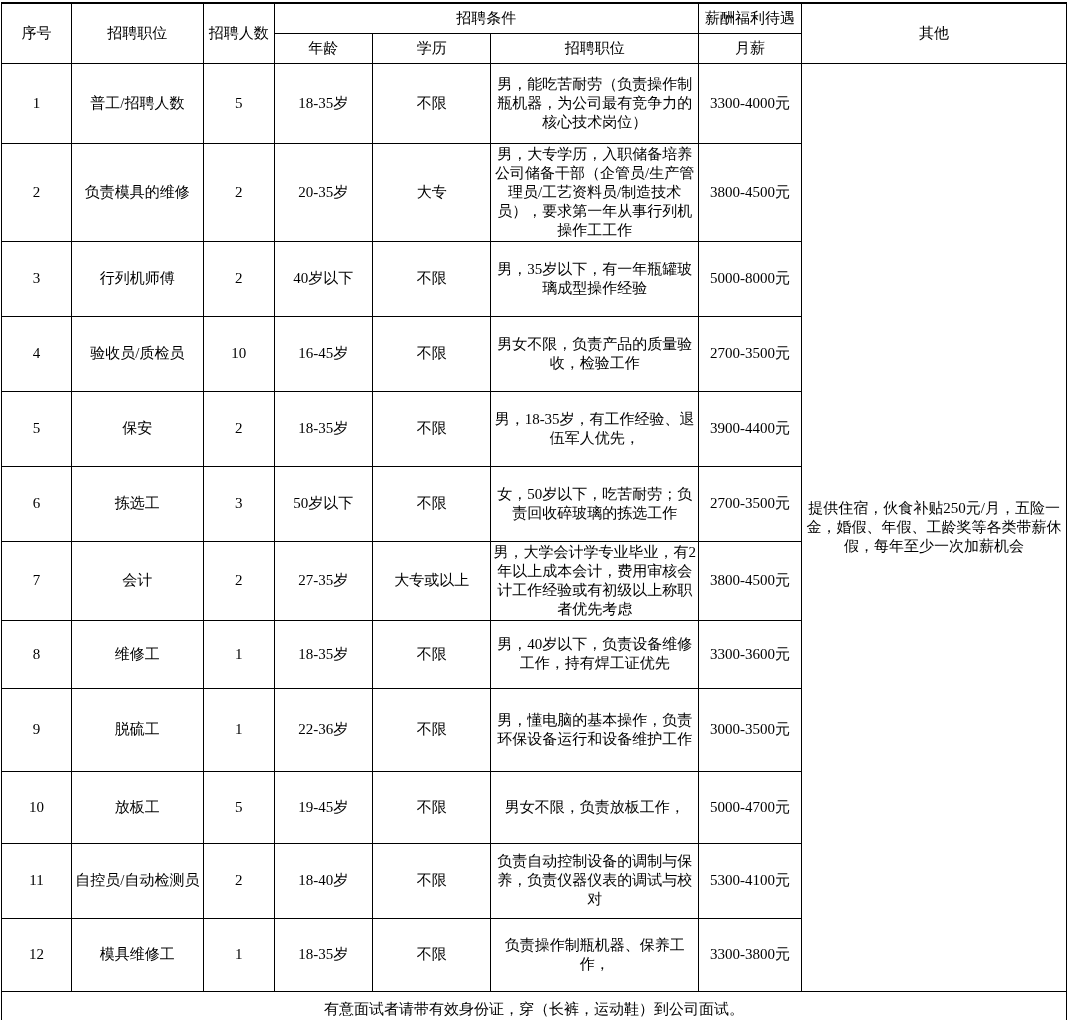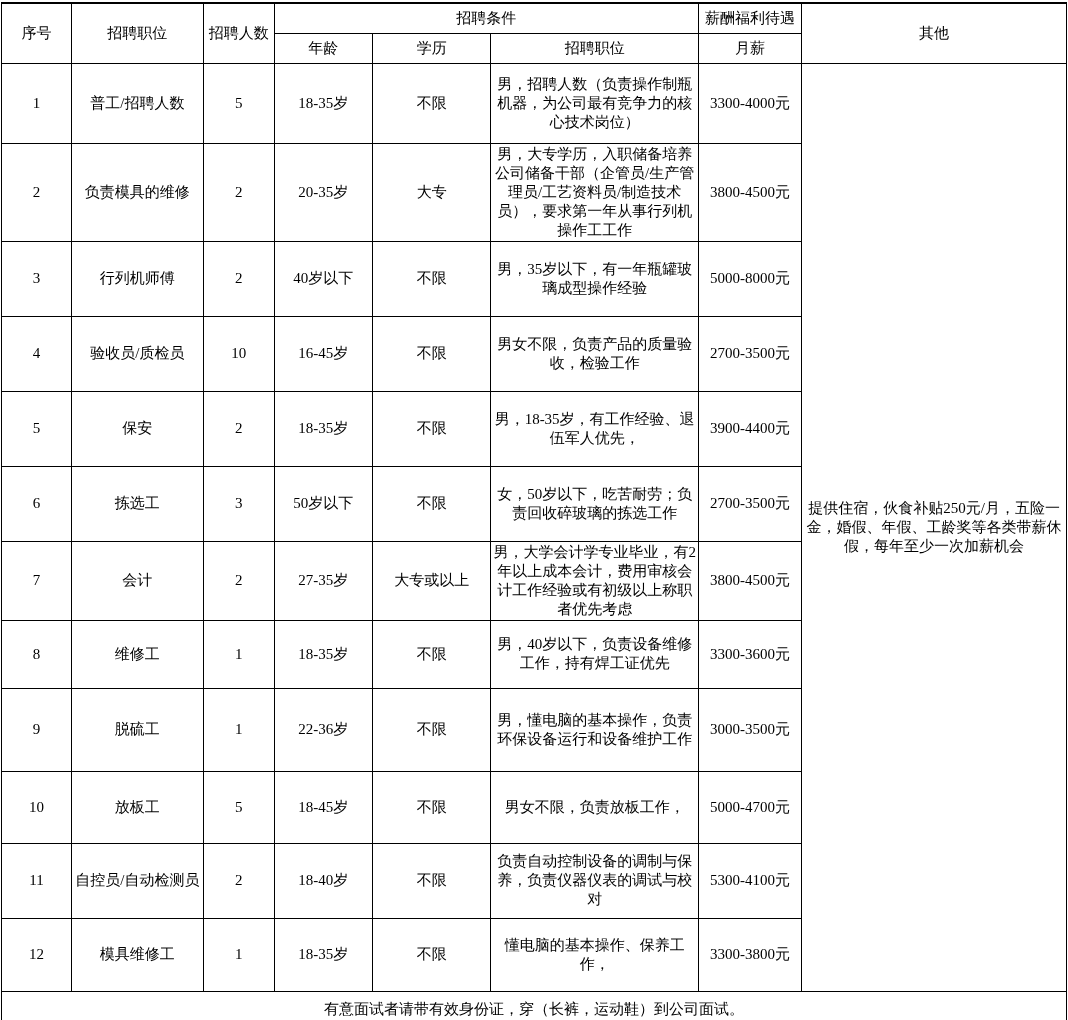--- a/index.html
+++ b/index.html
@@ -86,21 +86,21 @@
       <th class="req-h">招聘职位</th>
       <th>月薪</th>
     </tr>
 
     <tr style="height:80px">
       <td>1</td>
       <td>普工/招聘人数</td>
       <td>5</td>
       <td>18-35岁</td>
       <td>不限</td>
-      <td class="req">男，招聘人数（负责操作制瓶机器，为公司最有竞争力的核心技术岗位）</td>
+      <td class="req">男，能吃苦耐劳（负责操作制瓶机器，为公司最有竞争力的核心技术岗位）</td>
       <td class="salary">3300-4000元</td>
       <td class="other-cell" rowspan="12">提供住宿，伙食补贴250元/月，五险一金，婚假、年假、工龄奖等各类带薪休假，每年至少一次加薪机会</td>
     </tr>
 
     <tr style="height:98px">
       <td>2</td>
       <td>负责模具的维修</td>
       <td>2</td>
       <td>20-35岁</td>
       <td>大专</td>
@@ -175,21 +175,21 @@
       <td>22-36岁</td>
       <td>不限</td>
       <td class="req">男，懂电脑的基本操作，负责环保设备运行和设备维护工作</td>
       <td class="salary">3000-3500元</td>
     </tr>
 
     <tr style="height:72px">
       <td>10</td>
       <td>放板工</td>
       <td>5</td>
-      <td>18-45岁</td>
+      <td>19-45岁</td>
       <td>不限</td>
       <td class="req">男女不限，负责放板工作，</td>
       <td class="salary">5000-4700元</td>
     </tr>
 
     <tr style="height:75px">
       <td>11</td>
       <td>自控员/自动检测员</td>
       <td>2</td>
       <td>18-40岁</td>
@@ -197,21 +197,21 @@
       <td class="req">负责自动控制设备的调制与保养，负责仪器仪表的调试与校对</td>
       <td class="salary">5300-4100元</td>
     </tr>
 
     <tr style="height:73px">
       <td>12</td>
       <td>模具维修工</td>
       <td>1</td>
       <td>18-35岁</td>
       <td>不限</td>
-      <td class="req">懂电脑的基本操作、保养工作，</td>
+      <td class="req">负责操作制瓶机器、保养工作，</td>
       <td class="salary">3300-3800元</td>
     </tr>
 
     <tr style="height:37px">
       <td class="footer-cell" colspan="8">有意面试者请带有效身份证，穿（长裤，运动鞋）到公司面试。</td>
     </tr>
   </tbody>
     </table>
 </div>
 

